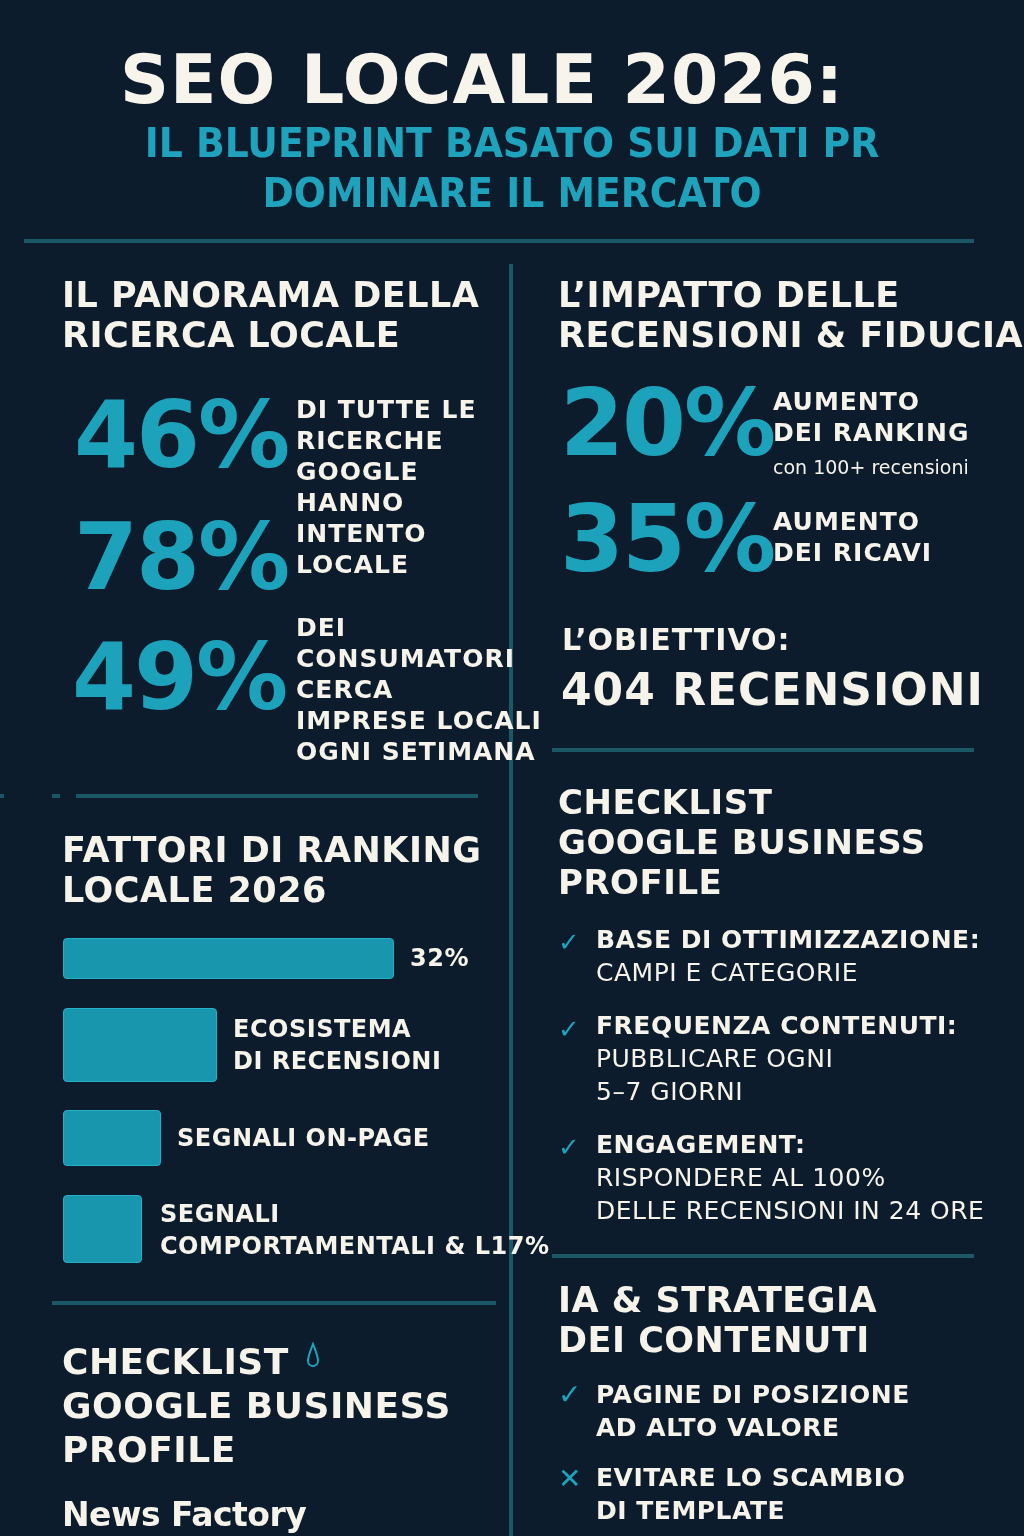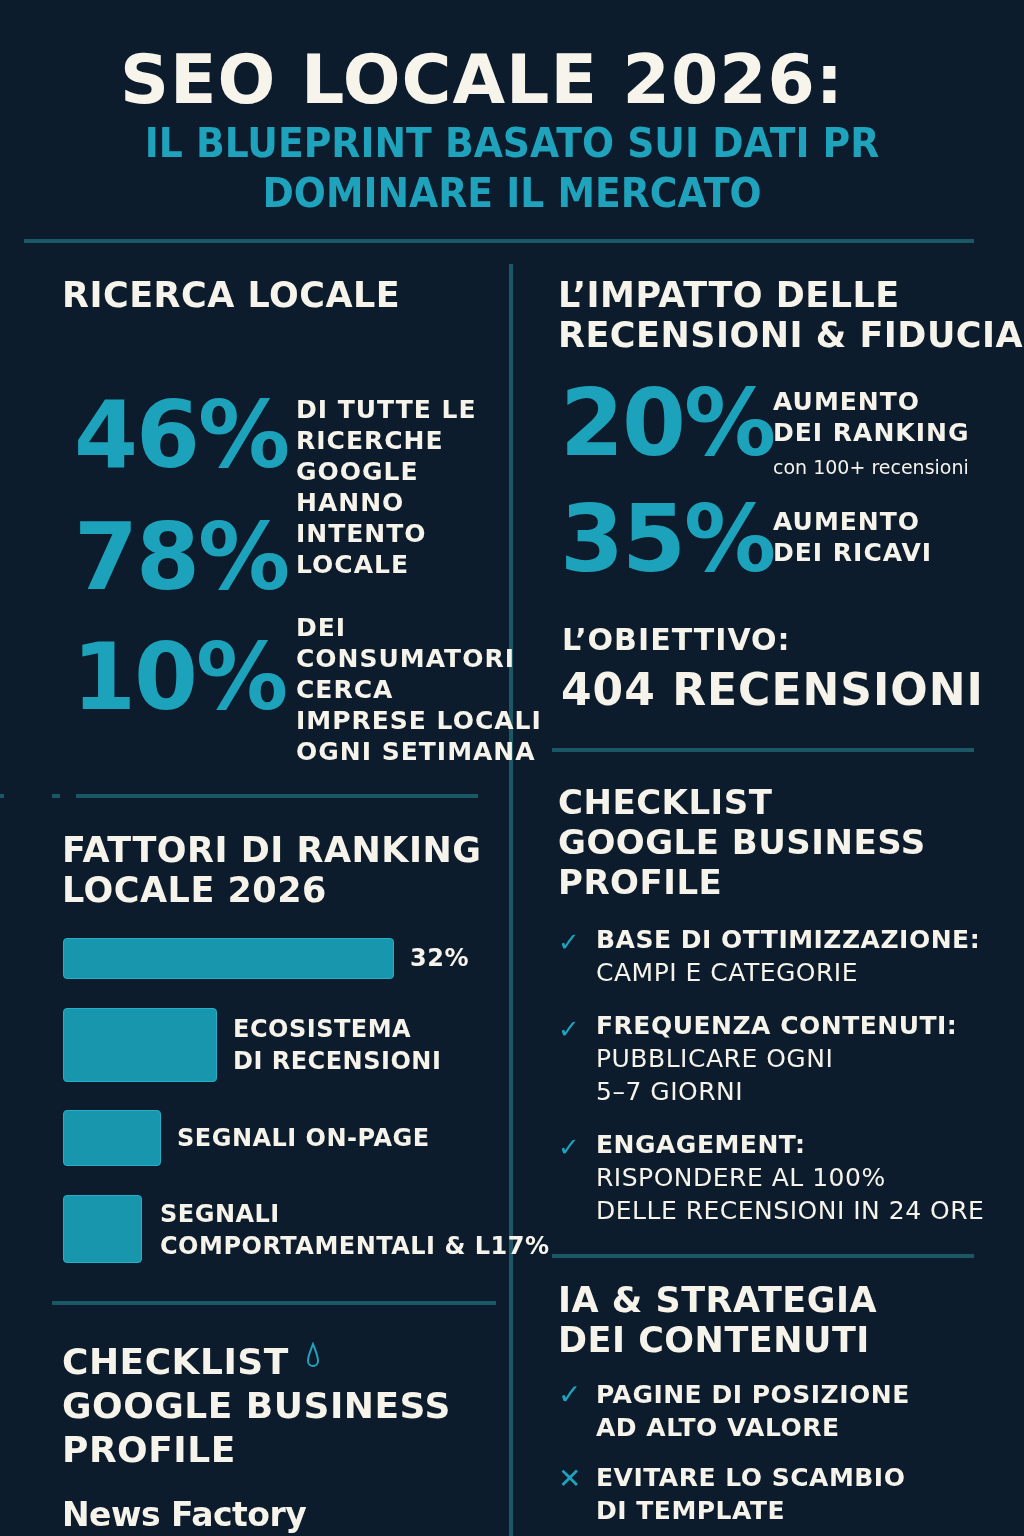--- a/index.html
+++ b/index.html
@@ -50,25 +50,26 @@
 <div class="abs title">SEO LOCALE 2026:</div>
 <div class="abs subtitle">
   <div>IL BLUEPRINT BASATO SUI DATI PR</div>
   <div>DOMINARE IL MERCATO</div>
 </div>
 <div class="abs hline" style="left:24px; top:239px; width:950px;"></div>
 
 <div class="abs vline" style="left:509px; top:264px; height:1272px;"></div>
 
 <div class="abs section-title" style="left:62px; top:275px;">
+  <div>IL PANORAMA DELLA</div>
   <div>RICERCA LOCALE</div>
 </div>
 <div class="abs big-num" style="left:74px; top:390px;">46%</div>
 <div class="abs big-num" style="left:74px; top:512px;">78%</div>
-<div class="abs big-num" style="left:72px; top:632px;">10%</div>
+<div class="abs big-num" style="left:72px; top:632px;">49%</div>
 
 <div class="abs stat-text" style="left:296px; top:394px;">
   <div>DI TUTTE LE</div>
   <div>RICERCHE</div>
   <div>GOOGLE</div>
   <div>HANNO</div>
   <div>INTENTO</div>
   <div>LOCALE</div>
 </div>
 <div class="abs stat-text" style="left:296px; top:612px;">

